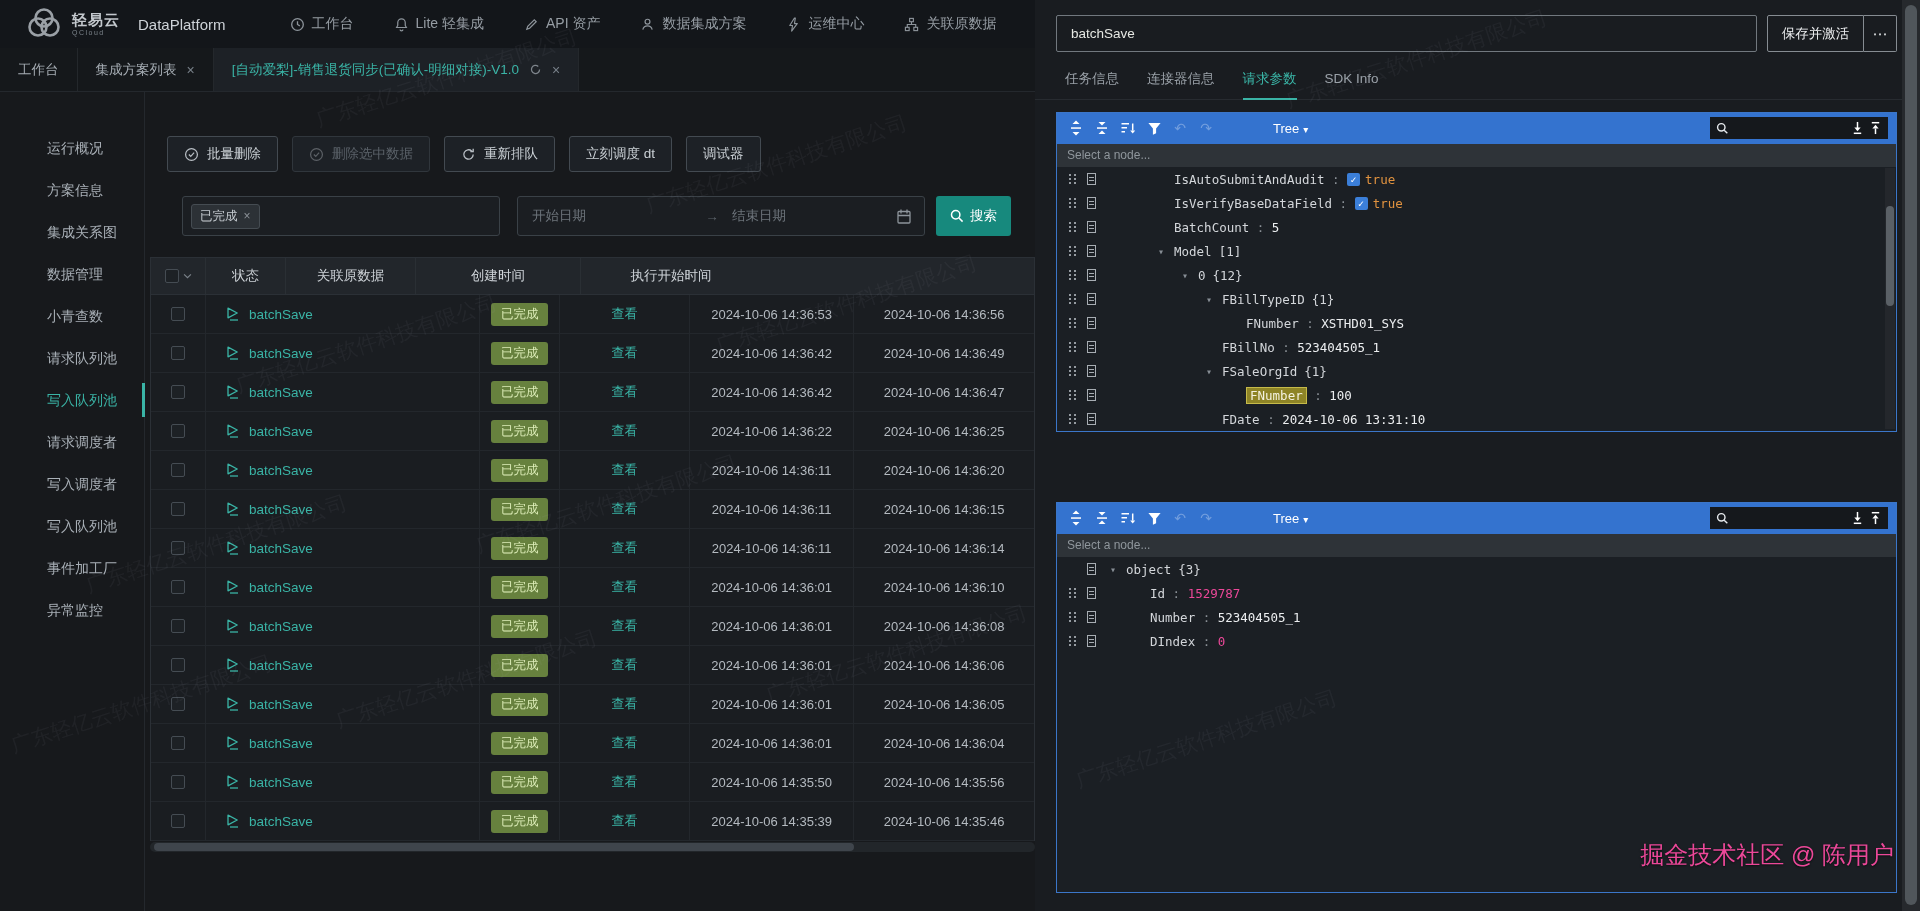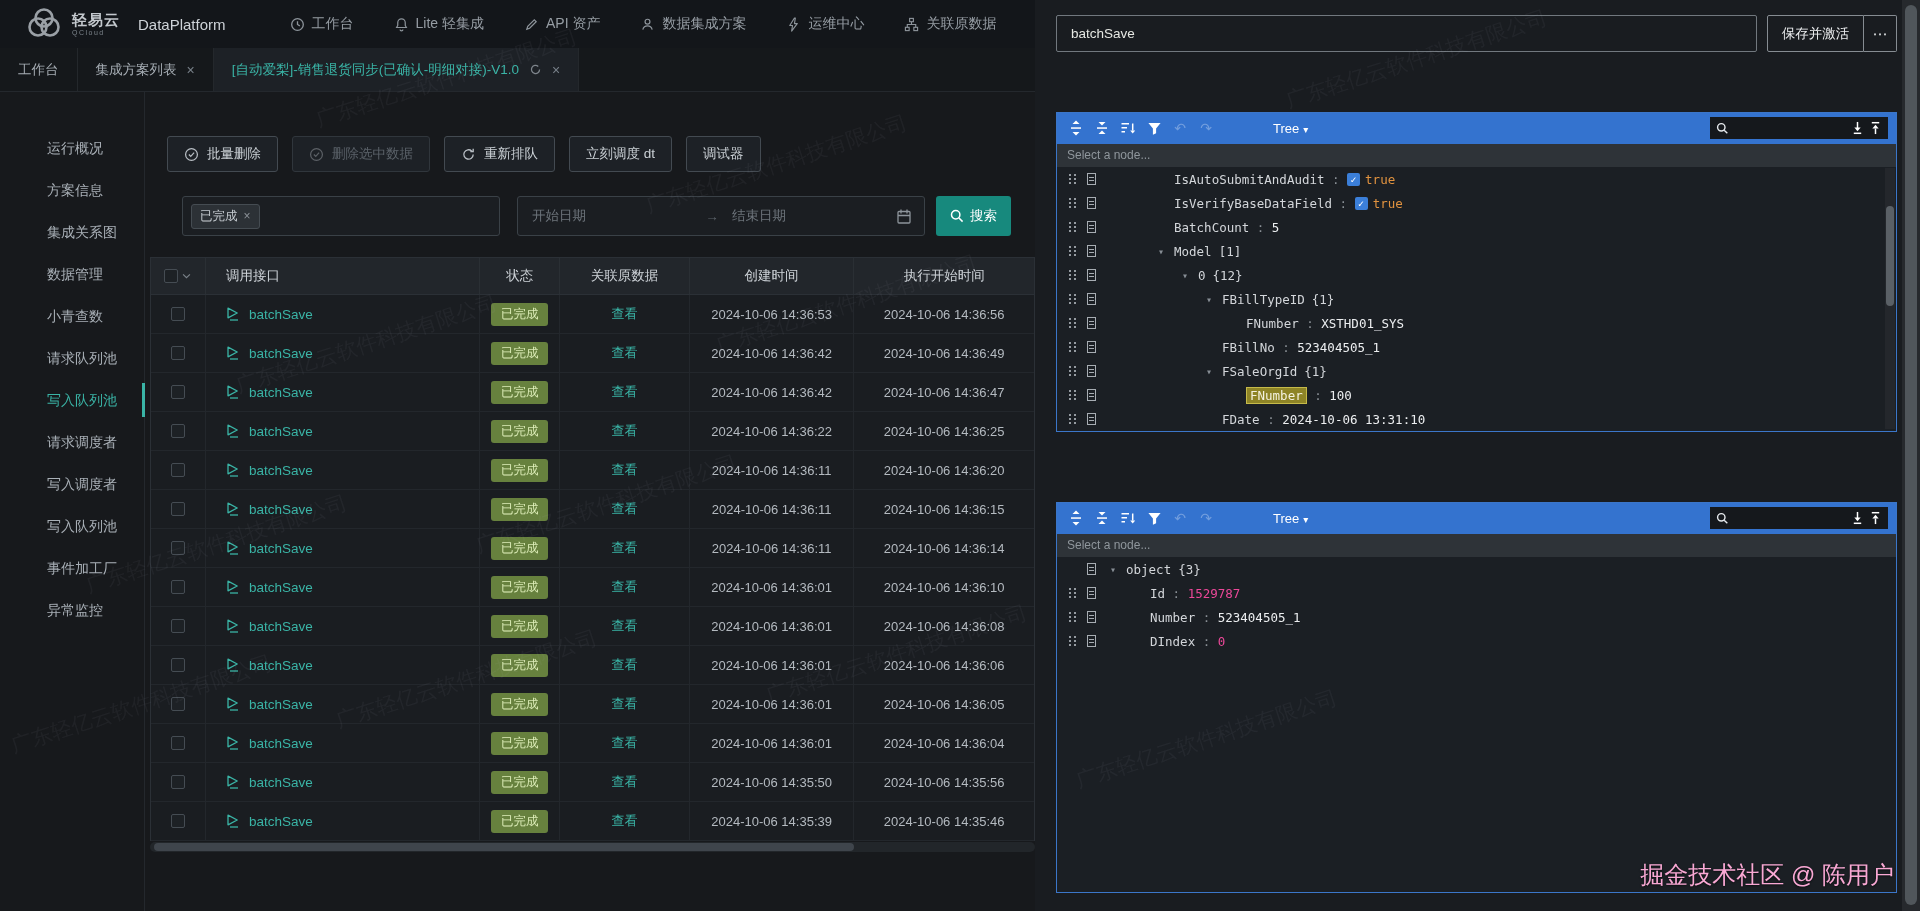--- a/index.html
+++ b/index.html
@@ -134,21 +134,21 @@
     line-height:13px; text-align:center; margin-right:5px; flex:none; }
   .val.string { color:#eceef0; }
   .val.number { color:#ec4899; }
   .val.boolean { color:#e0923f; }
   .je-vtrack { position:absolute; right:1px; top:55px; bottom:2px; width:10px; background:#24272c; }
   .je-vthumb { position:absolute; left:1px; top:38px; width:8px; height:100px; background:#5a6066; border-radius:4px; }
 
   
   .page-scroll { position:absolute; left:1902px; top:0; width:18px; height:911px; background:#26292d; z-index:5; }
   .page-thumb { position:absolute; left:3px; top:5px; width:12px; height:900px; background:#50565b; border-radius:6px; }
-  .credit { position:absolute; right:26px; bottom:20px; color:#f9a8d4; font-size:24px; font-weight:500;
+  .credit { position:absolute; right:26px; bottom:40px; color:#ec4899; font-size:24px; font-weight:500;
     z-index:6; text-shadow:0 1px 2px rgba(0,0,0,.6); white-space:nowrap; }
   .wm { position:absolute; color:rgba(195,205,215,0.055); font-size:21px; white-space:nowrap;
     transform:rotate(-18deg); z-index:4; pointer-events:none; }
 </style>
 </head>
 <body>
 
 <div class="topnav">
   <div class="logo-wrap">
     <svg width="44" height="36" viewBox="0 0 44 36">
@@ -330,21 +330,20 @@
   <div class="table" id="table">
       <div class="thead">
         <div class="th" style="width: 55px;">
           <span class="cb"></span>
           <span style="margin-left: 4px; display: flex;">
             <svg width="9" height="6" viewBox="0 0 10 7">
               <polyline points="1,1.5 5,5.5 9,1.5" fill="none" stroke="#7b828a" stroke-width="1.3"></polyline>
             </svg>
           </span>
         </div>
-        <div class="th api-col" style="width: 275px;">调用接口</div>
         <div class="th" style="width: 80px;">状态</div>
         <div class="th" style="width: 130px;">关联原数据</div>
         <div class="th" style="width: 165px;">创建时间</div>
         <div class="th" style="width: 180px;">执行开始时间</div>
       </div>
       <div class="tr">
         <div class="td" style="width: 55px;">
           <span class="cb"></span>
         </div>
         <div class="td api-col" style="width: 275px;">
@@ -657,20 +656,26 @@
   </div>
 </div>
 
 <div class="inspector">
   <div class="req-line">
     <span class="endpoint">batchSave</span>
   </div>
   <div class="save-btn">保存并激活</div>
   <div class="more-btn">⋯</div>
 
+  <div class="insp-tabs" id="insp-tabs">
+      <div class="insp-tab">任务信息</div>
+      <div class="insp-tab">连接器信息</div>
+      <div class="insp-tab active">请求参数</div>
+      <div class="insp-tab">SDK Info</div>
+    </div>
 
   <div class="jsoneditor" id="req-editor">
       <div class="je-toolbar" style="background: rgb(52, 115, 207);">
         <span class="je-ic">
           <svg width="16" height="16" viewBox="0 0 16 16" fill="#fff">
             <polygon points="8,0.5 11.5,4 4.5,4"></polygon>
             <polygon points="8,15.5 4.5,12 11.5,12"></polygon>
             <rect x="3" y="7.3" width="10" height="1.5"></rect>
           </svg>
         </span>

